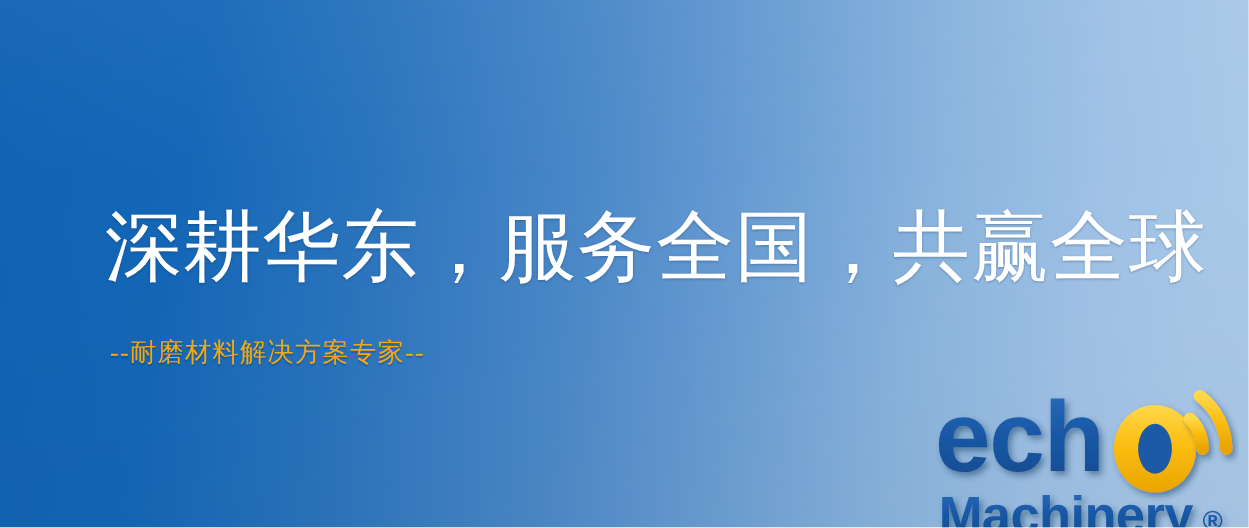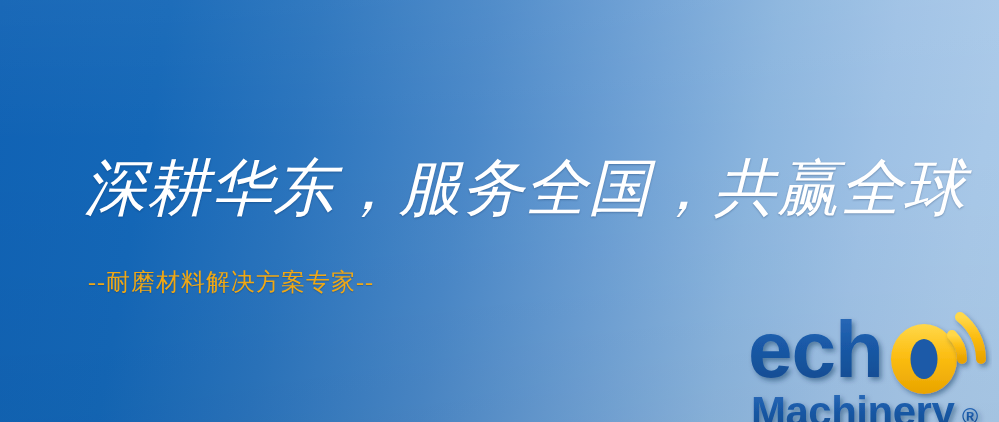--- a/index.html
+++ b/index.html
@@ -35,39 +35,38 @@
         rgba(255,255,255,0.045) 0%,
         rgba(255,255,255,0.0) 34%,
         rgba(0,0,0,0.015) 70%,
         rgba(0,0,0,0.035) 100%);
     pointer-events: none;
   }
 
   .headline {
     position: absolute;
     left: 84px;
-    top: 150px;
+    top: 160px;
     color: #ffffff;
     font-family: "Liberation Serif", "DejaVu Serif", serif;
     font-size: 62px;
     line-height: 76px;
     letter-spacing: 1px;
     white-space: nowrap;
     text-shadow: 0 1px 2px rgba(0, 30, 70, 0.30);
     z-index: 3;
-    font-style: italic;
   }
 
   .subhead {
     position: absolute;
     left: 88px;
     top: 266px;
     color: #f0a814;
     font-family: "Liberation Serif", "DejaVu Serif", serif;
-    font-size: 24px;
+    font-size: 21px;
     line-height: 32px;
     letter-spacing: 1px;
     white-space: nowrap;
     text-shadow: 0 1px 1px rgba(0, 30, 70, 0.25);
     z-index: 3;
   }
 
   
   .logo {
     position: absolute;

